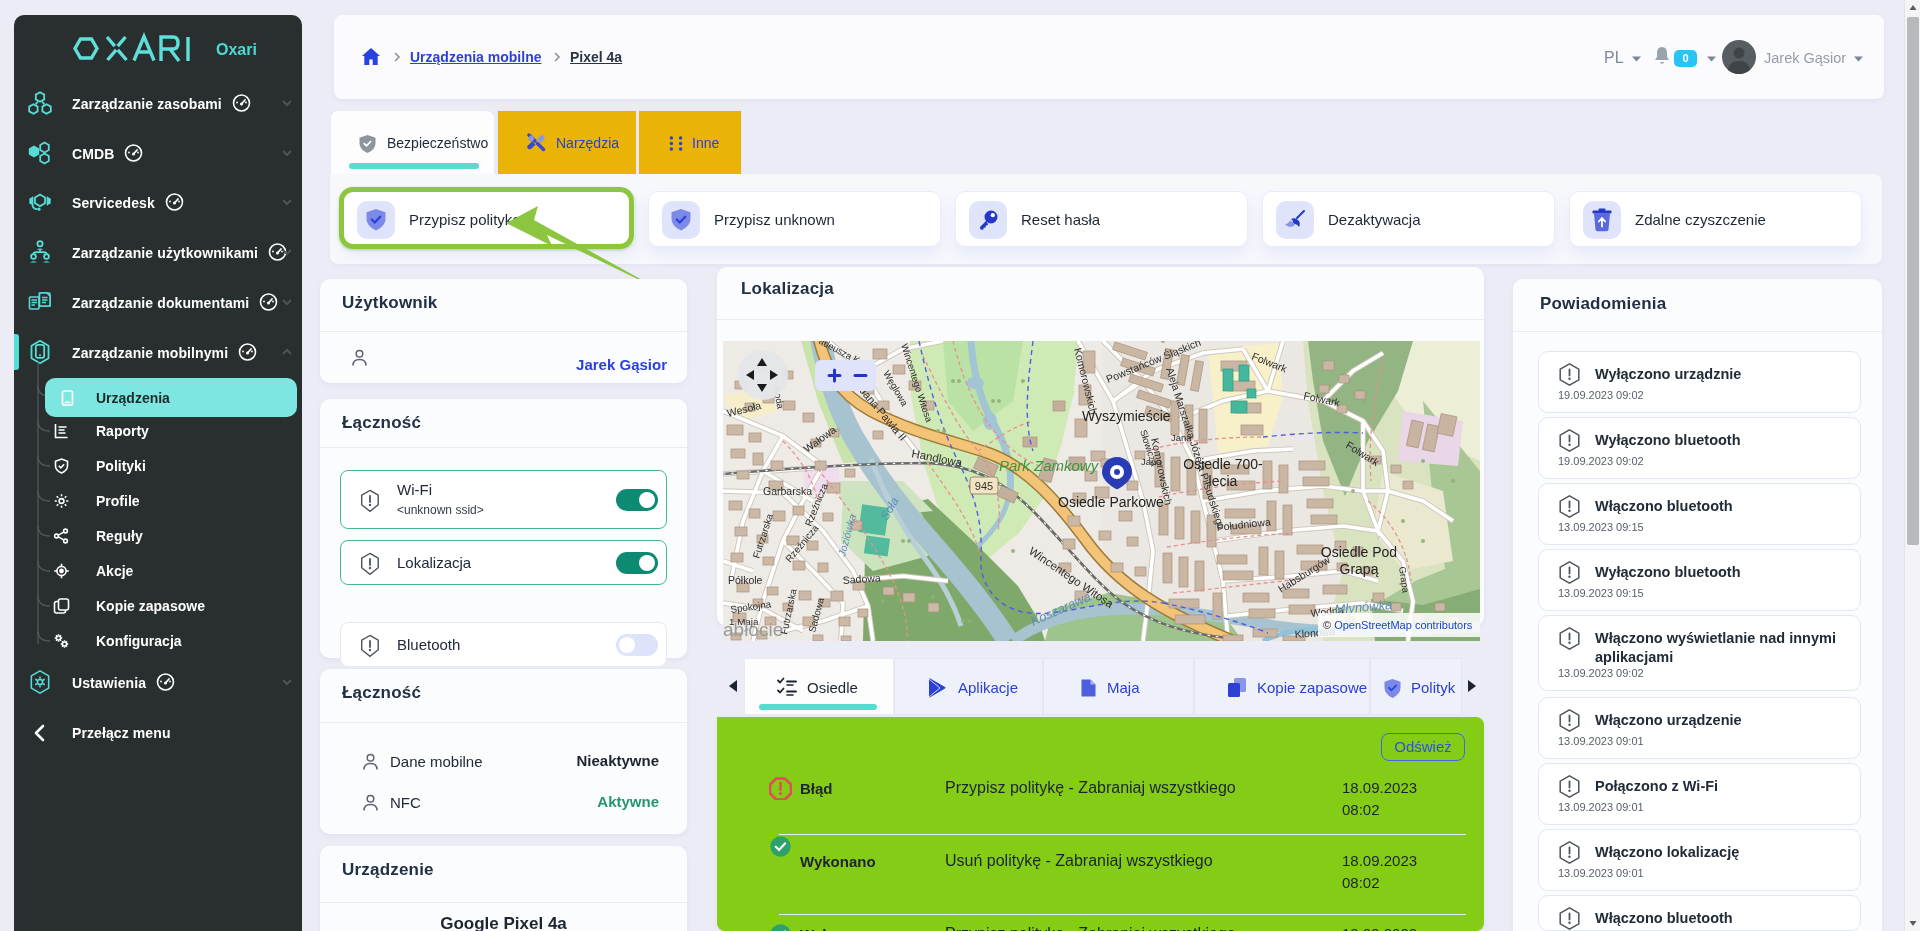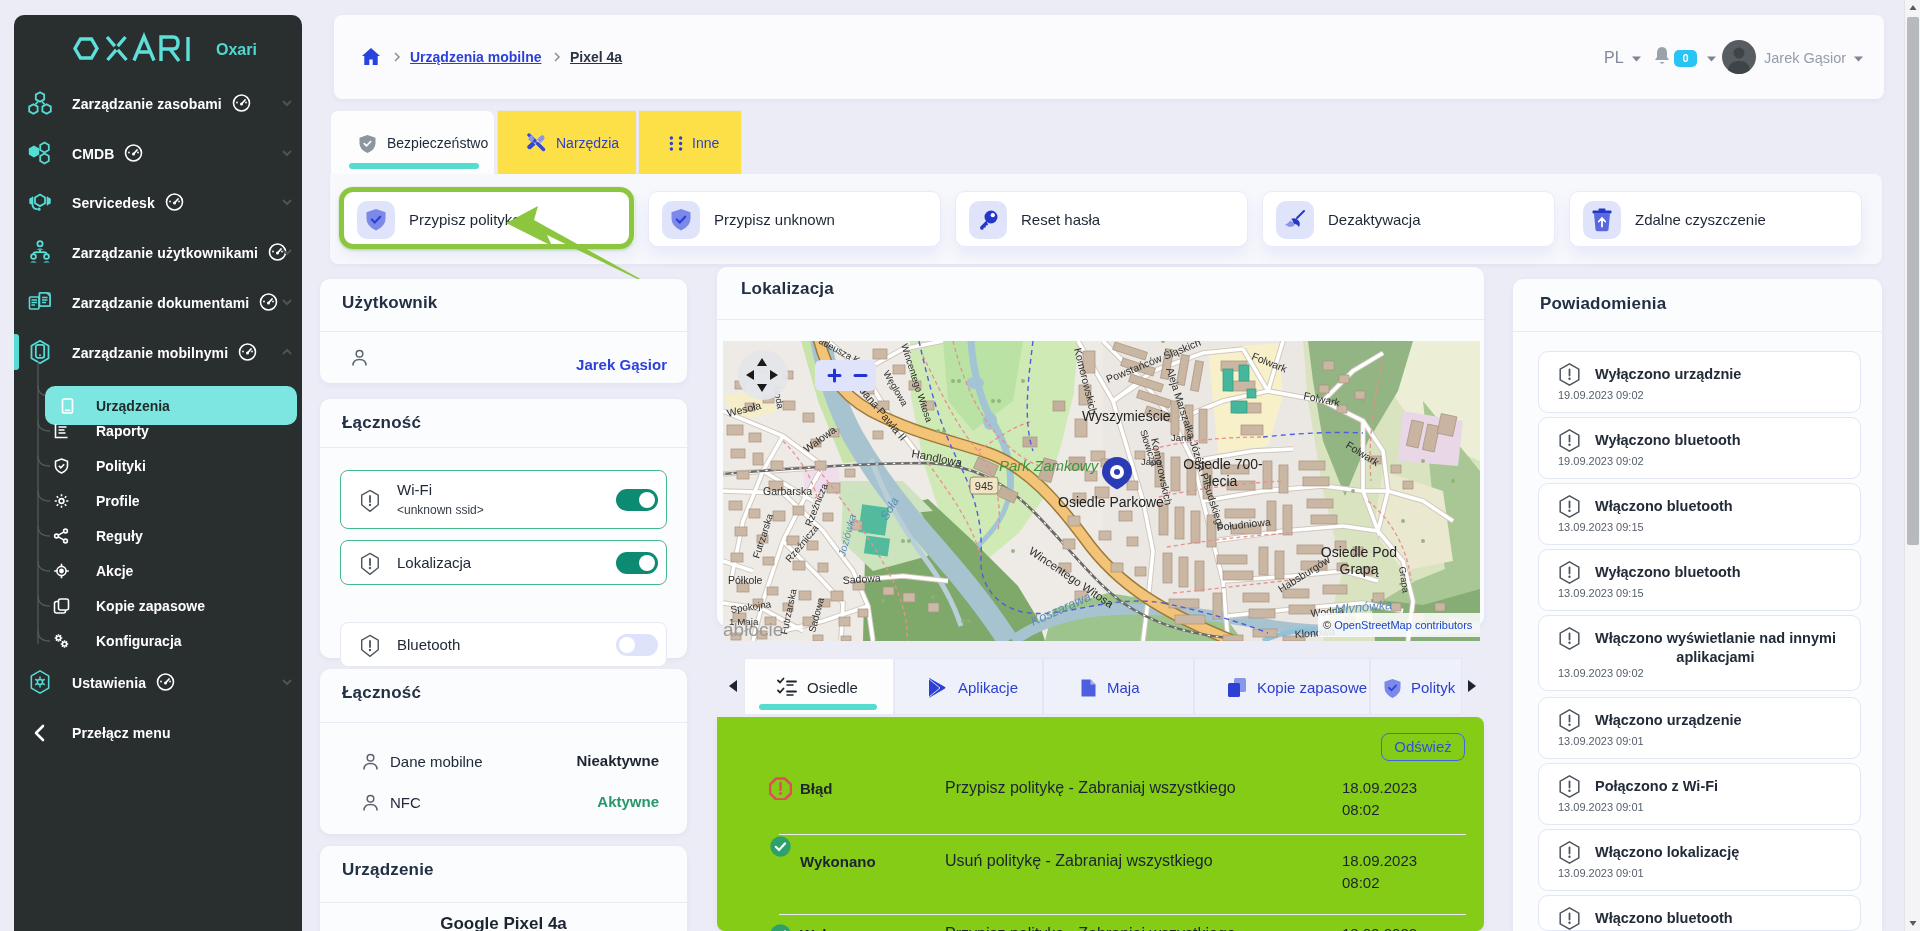--- a/index.html
+++ b/index.html
@@ -19,21 +19,21 @@
   .smi .tx { position:absolute; left:51px; top:50%; transform:translateY(-50%); font-size:14px; font-weight:bold; color:#fff; white-space:nowrap; }
   
   .card { position:absolute; background:#fbfcfe; border-radius:10px; box-shadow:0 2px 6px rgba(40,60,120,0.05); }
   .card h3 { font-size:17px; font-weight:bold; color:#233044; position:absolute; left:22px; top:14px; letter-spacing:0.2px;}
   .carddiv { position:absolute; left:0; right:0; height:1px; background:#e9ebf4; }
   
   #hdr { left:334px; top:15px; width:1550px; height:84px; background:#fbfbfd; border-radius:8px; box-shadow:0 2px 5px rgba(40,60,120,0.05); }
   .bc-link { color:#2b3fd9; font-weight:bold; font-size:14px; text-decoration:underline; }
   .bc-cur { color:#2a3342; font-weight:bold; font-size:14px; text-decoration:underline; }
   
-  .ttab { position:absolute; top:110px; height:64px; background:#fde047; border:1px solid #e4e7f3; border-bottom:none; }
+  .ttab { position:absolute; top:110px; height:64px; background:#eab308; border:1px solid #e4e7f3; border-bottom:none; }
   .ttab .lbl { position:absolute; top:50%; transform:translateY(-50%); font-size:14px; white-space:nowrap; }
   
   #actpanel { left:330px; top:174px; width:1552px; height:90px; background:#f7f8fc; border-radius:0 8px 8px 8px; box-shadow:0 2px 5px rgba(40,60,120,0.04); }
   .acard { position:absolute; top:191px; width:293px; height:56px; background:#fff; border:1px solid #e9ecf8; border-radius:10px; box-shadow:0 8px 14px rgba(90,110,230,0.10); }
   .acard .isq { position:absolute; left:13px; top:9px; width:38px; height:38px; background:#dfe4fb; border-radius:10px; }
   .acard .lbl { position:absolute; left:65px; top:50%; transform:translateY(-50%); font-size:15px; color:#1d2736; white-space:nowrap; }
   
   .conrow { position:absolute; left:20px; width:327px; background:#fff; border-radius:8px; }
   .tog { position:absolute; right:8px; top:50%; transform:translateY(-50%); width:42px; height:22px; border-radius:11px; }
   .tog .knob { position:absolute; top:3px; width:16px; height:16px; border-radius:8px; background:#fff; }
@@ -182,21 +182,21 @@
     <path d="M2 24 q0 10 12 10" stroke="#53595b" stroke-width="1.3" fill="none"></path>
     <path d="M2 59 q0 10 12 10" stroke="#53595b" stroke-width="1.3" fill="none"></path>
     <path d="M2 94 q0 10 12 10" stroke="#53595b" stroke-width="1.3" fill="none"></path>
     <path d="M2 129 q0 10 12 10" stroke="#53595b" stroke-width="1.3" fill="none"></path>
     <path d="M2 164 q0 10 12 10" stroke="#53595b" stroke-width="1.3" fill="none"></path>
     <path d="M2 199 q0 10 12 10" stroke="#53595b" stroke-width="1.3" fill="none"></path>
     <path d="M2 234 q0 10 12 10" stroke="#53595b" stroke-width="1.3" fill="none"></path>
     <path d="M2 269 q0 10 12 10" stroke="#53595b" stroke-width="1.3" fill="none"></path>
   </svg>
 
-  <div class="smi" style="top:371px;left:31px;width:252px;height:39px;background:#7de6e0;border-radius:10px;">
+  <div class="smi" style="top:363px;left:31px;width:252px;height:39px;background:#7de6e0;border-radius:10px;">
     <svg class="ic" style="left:14px;" viewBox="0 0 17 17" fill="none" stroke="#fff" stroke-width="1.7">
         <rect x="3.5" y="1.5" width="10" height="14" rx="2"></rect>
         <path d="M6.5 12.8 h4" stroke-linecap="round"></path>
       </svg>
     <div class="tx" style="left:51px;color:#1e2a2a;">Urządzenia</div>
   </div>
   <div class="smi" style="top:398px;">
     <svg class="ic" viewBox="0 0 17 17" fill="none" stroke="#fff" stroke-width="1.6">
         <path d="M2.5 1.5 V15 h12"></path>
         <path d="M5.5 4.5 h8 M5.5 7.5 h6 M5.5 10.5 h7"></path>
@@ -991,21 +991,21 @@
 
   <svg class="trow-ic" style="top:206px;" viewBox="0 0 23 23">
       <circle cx="11.5" cy="11.5" r="10.2" fill="#2da06c"></circle>
       <path d="M6.8 11.8 l3.2 3.2 6-6.6" stroke="#fff" stroke-width="2.2" fill="none" stroke-linecap="round"></path>
     </svg>
   <span class="abs" style="left:83px;top:209px;font-size:15px;font-weight:bold;color:#1c2430;">Wykonano</span>
   <span class="abs" style="left:228px;top:208px;font-size:16px;color:#1c2430;">Przypisz politykę - Zabraniaj wszystkiego</span>
   <span class="abs" style="left:625px;top:208px;font-size:15px;color:#1c2430;">18.09.2023</span>
 </div>
 
-<div class="card" style="left:1513px;top:279px;width:369px;height:652px;border-radius:10px 10px 0 0;text-align:center;">
+<div class="card" style="left:1513px;top:279px;width:369px;height:652px;border-radius:10px 10px 0 0;">
   <h3 style="left:27px;top:15px;">Powiadomienia</h3>
   <div class="carddiv" style="top:52px;"></div>
 
   <div class="ncard" style="top:72px;height:62px;">
     <svg class="nhex" viewBox="0 0 25 25" fill="none" stroke="#4d545e" stroke-width="1.5">
         <path d="M12.5 1.8 l9.3 5.3 v10.8 l-9.3 5.3 -9.3-5.3 V7.1 Z"></path>
         <path d="M12.5 7.5 v6" stroke-width="1.8" stroke-linecap="round"></path>
         <circle cx="12.5" cy="16.8" r="1.2" fill="#4d545e" stroke="none"></circle>
       </svg>
     <span class="tt">Wyłączono urządznie</span>

